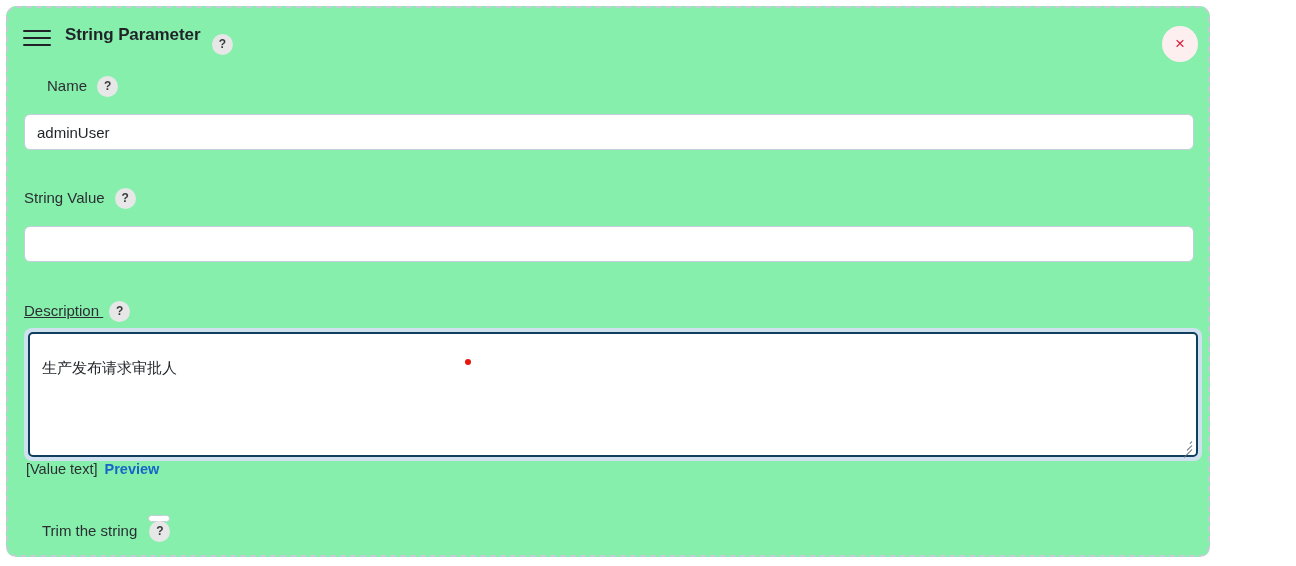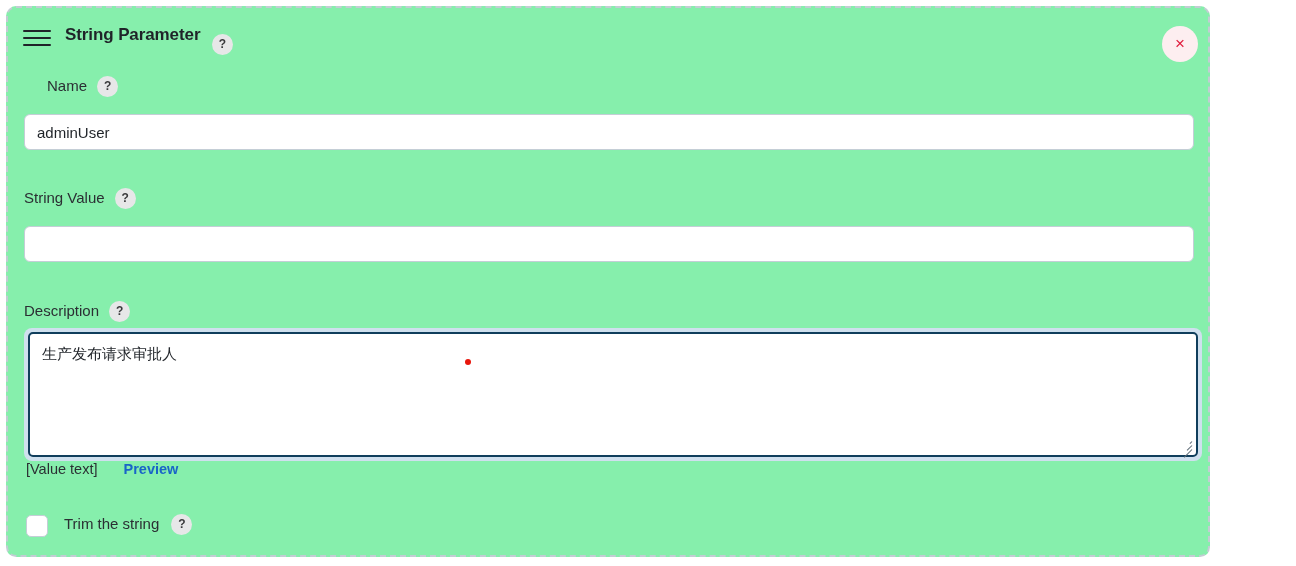--- a/index.html
+++ b/index.html
@@ -133,21 +133,21 @@
 
   
   .label-name { left: 16px; top: 69px; margin-left: 23px; }
   .input-name { top: 106px; }
 
   
   .label-default { left: 16px; top: 181px; }
   .input-default { top: 218px; }
 
   
-  .label-description { left: 16px; top: 294px; }
+  .label-description { left: 16px; top: 294px; text-decoration: underline; }
 
   .desc-wrap {
     position: absolute;
     left: 16px;
     top: 320px;
     width: 1178px;
     height: 133px;
     box-sizing: border-box;
     border-radius: 8px;
     background: #cfe0ee;
@@ -158,21 +158,21 @@
     width: 100%;
     height: 100%;
     box-sizing: border-box;
     border: 2px solid #103e5c;
     border-radius: 5px;
     background: #ffffff;
     font-family: "Liberation Sans", sans-serif;
     font-size: 15px;
     line-height: 20px;
     color: #1f2328;
-    padding: 10px 12px;
+    padding: 24px 12px;
     resize: none;
     outline: none;
     overflow: hidden;
   }
   .resize-grip {
     position: absolute;
     right: 10px;
     bottom: 9px;
     width: 12px;
     height: 12px;
@@ -206,32 +206,33 @@
     left: 18px;
     top: 453px;
     font-size: 14.5px;
     color: #2b2f33;
     white-space: nowrap;
   }
   .preview-link {
     color: #1964c8;
     font-weight: bold;
     text-decoration: none;
-    margin-left: 22px;
+    margin-left: 3px;
     cursor: pointer;
   }
 
   
   .check-row {
     position: absolute;
     left: 18px;
     top: 507px;
     height: 28px;
     display: flex;
-    align-items: flex-start;
+    align-items: flex-end;
+    flex-direction: column;
   }
   .check-box {
     width: 22px;
     height: 22px;
     box-sizing: border-box;
     border: 1px solid #c4ced6;
     border-radius: 5px;
     background: #ffffff;
     cursor: pointer;
     appearance: none;

